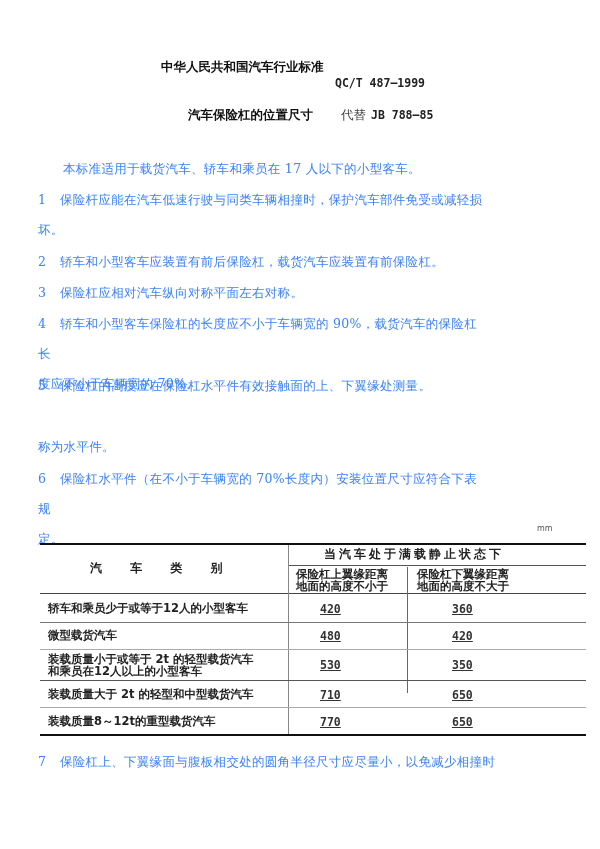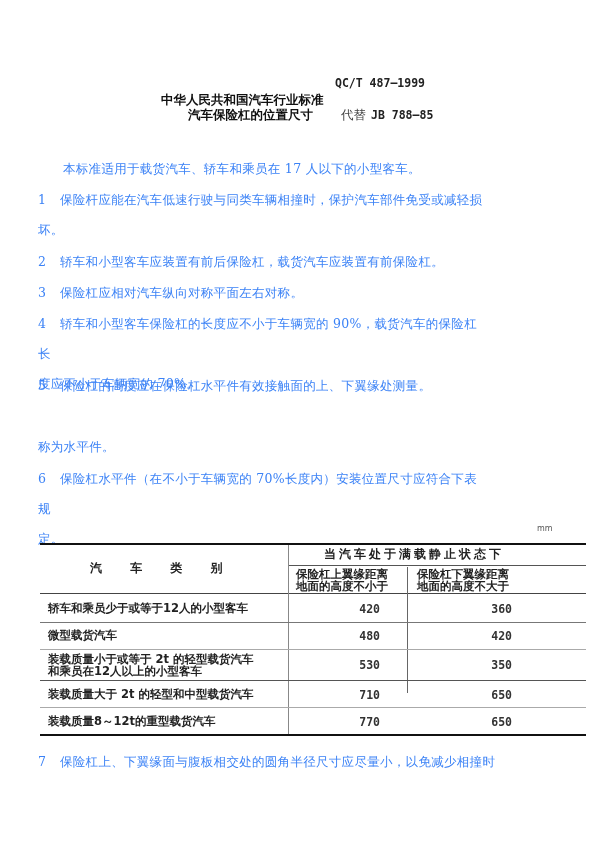--- a/index.html
+++ b/index.html
@@ -10,27 +10,27 @@
   .light { font-family: "DejaVu Serif", "Liberation Serif", serif; font-weight: normal; color: #444; }
   .para { position: absolute; left: 38px; width: 450px; font-size: 12.5px; line-height: 30px; color: #3b82f6; letter-spacing: 0.3px; }
   .para .num { display: inline-block; width: 22px; }
   .indent { text-indent: 25px; }
   
   .tbl { position: absolute; left: 40px; top: 543px; width: 546px; height: 193px; }
   .rule { position: absolute; left: 0; right: 0; background: #111; }
   .vline { position: absolute; width: 1px; background: #444; }
   .hline { position: absolute; height: 1px; background: #555; }
   .cell { position: absolute; font-family: "DejaVu Sans", "Liberation Sans", sans-serif; font-weight: bold; font-size: 11.5px; color: #222; line-height: 13px; white-space: nowrap; }
-  .num-cell { position: absolute; font-family: "DejaVu Sans Mono", "Liberation Mono", monospace; font-weight: bold; font-size: 11.5px; color: #333; width: 60px; text-align: right; }
+  .num-cell { position: absolute; font-family: "DejaVu Sans Mono", "Liberation Mono", monospace; font-weight: bold; font-size: 11.5px; color: #333; width: 60px; text-align: left; text-decoration: underline; }
   .unit { position: absolute; left: 537px; top: 524px; font-size: 8px; color: #555; font-family: "DejaVu Sans", sans-serif; }
 </style>
 </head>
 <body>
 
-<div class="hdr" style="left:161px; top:92px;font-family:Liberation Mono, monospace;">中华人民共和国汽车行业标准</div>
+<div class="hdr" style="left:161px; top:59px;font-family:Liberation Mono, monospace;">中华人民共和国汽车行业标准</div>
 <div class="hdr mono" style="left:335px; top:76px;">QC/T 487—1999</div>
 <div class="hdr" style="left:188px; top:107px;">汽车保险杠的位置尺寸</div>
 <div class="hdr light" style="left:341px; top:107px; font-size:12.5px;">代替</div>
 <div class="hdr mono" style="left:371px; top:108px;">JB 788—85</div>
 
 <div class="para indent" style="top:154px;">本标准适用于载货汽车、轿车和乘员在 17 人以下的小型客车。</div>
 
 <div class="para" style="top:185px;">
   <span class="num">1</span><span>保险杆应能在汽车低速行驶与同类车辆相撞时，保护汽车部件免受或减轻损</span><br>
   <span>坏。</span>

